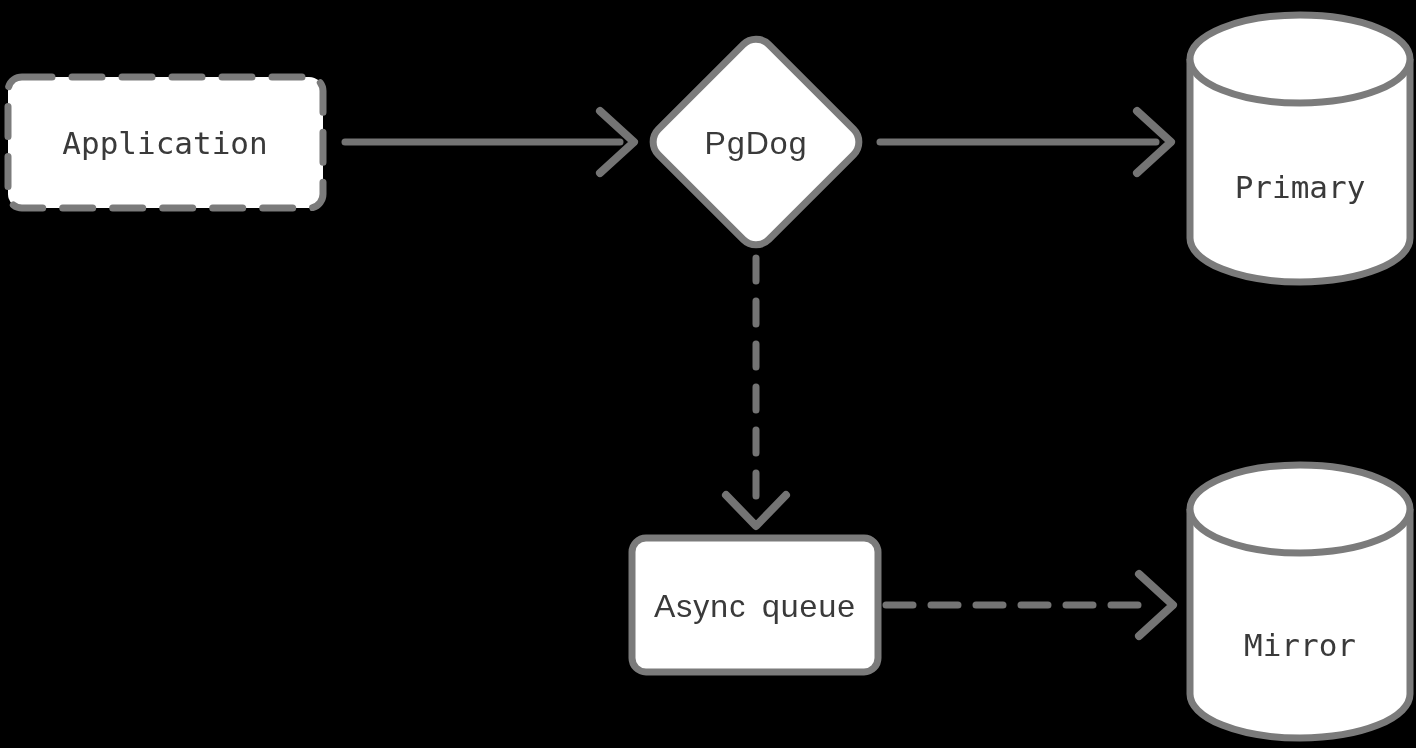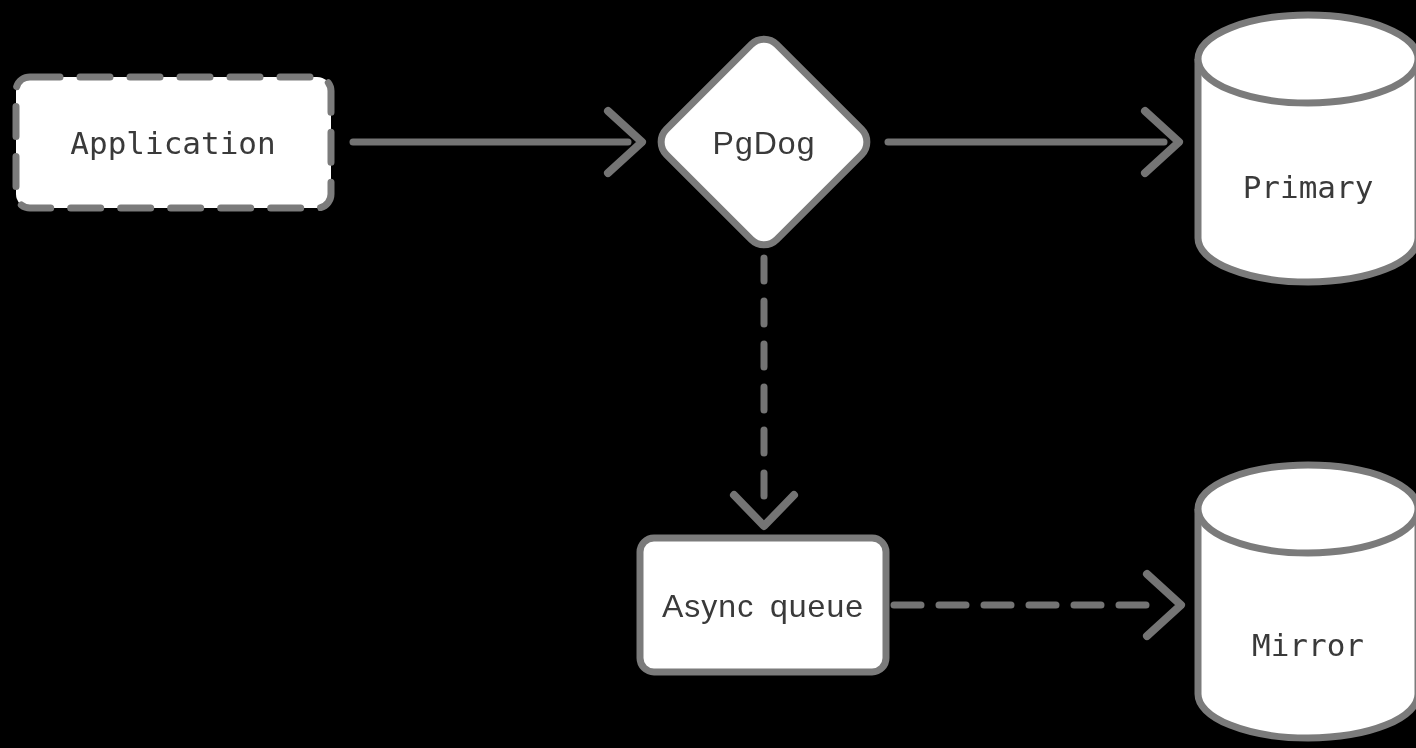--- a/index.html
+++ b/index.html
@@ -7,21 +7,20 @@
     padding: 0;
     background: #000000;
     width: 1416px;
     height: 748px;
     overflow: hidden;
   }
   .diagram-wrap {
     position: relative;
     width: 1132px;
     height: 748px;
-    margin-left: 8px;
   }
   svg.diagram-canvas {
     display: block;
     width: 1416px;
     height: 748px;
   }
   .node-shape {
     fill: #ffffff;
     stroke: #7b7b7b;
     stroke-width: 7;

